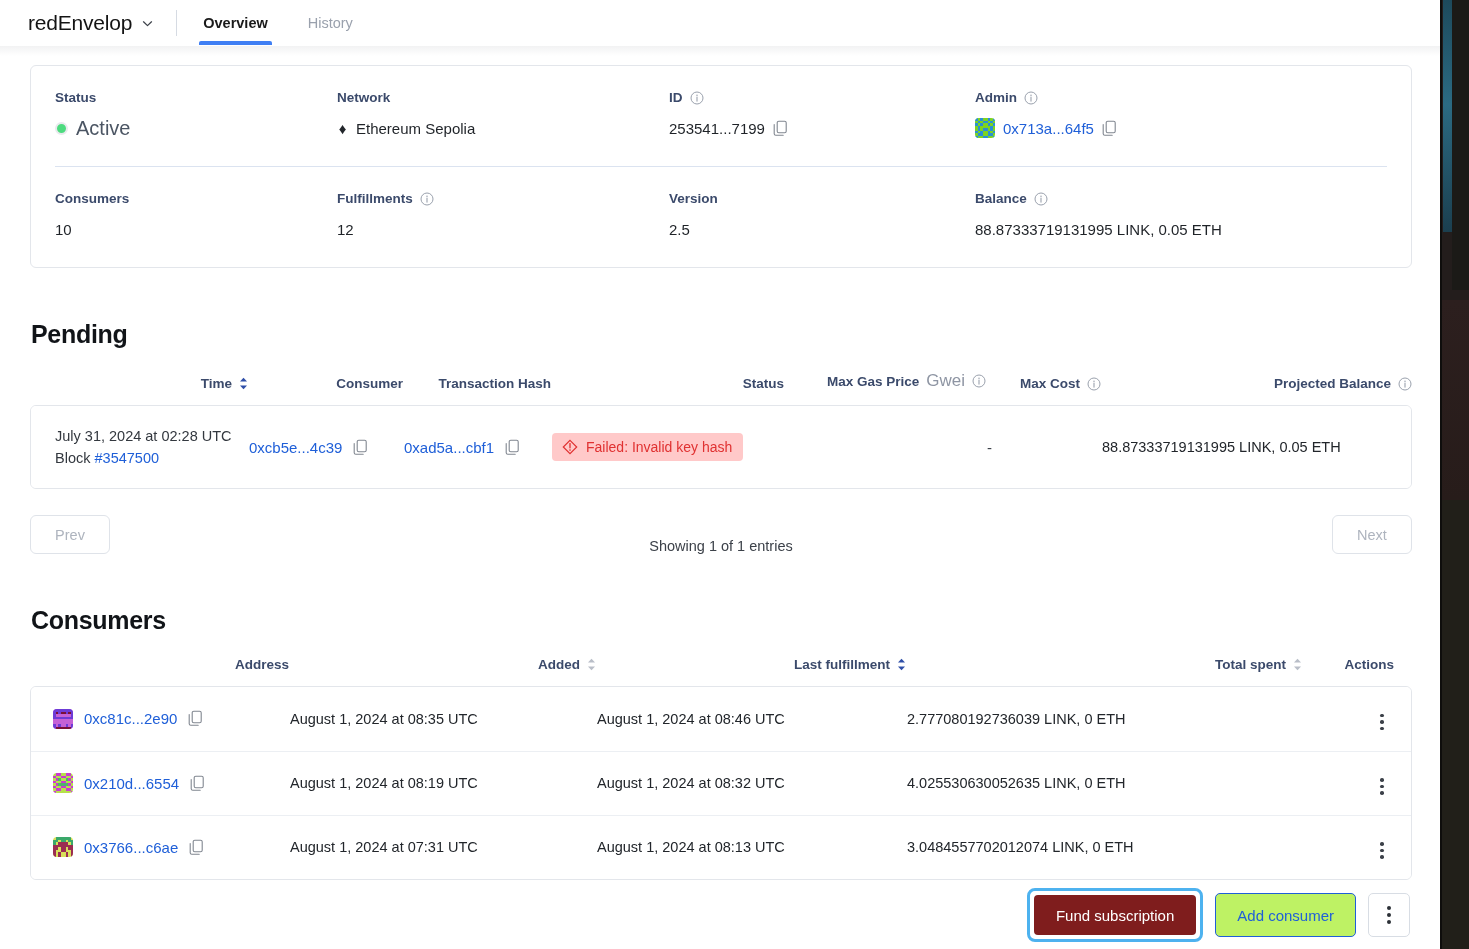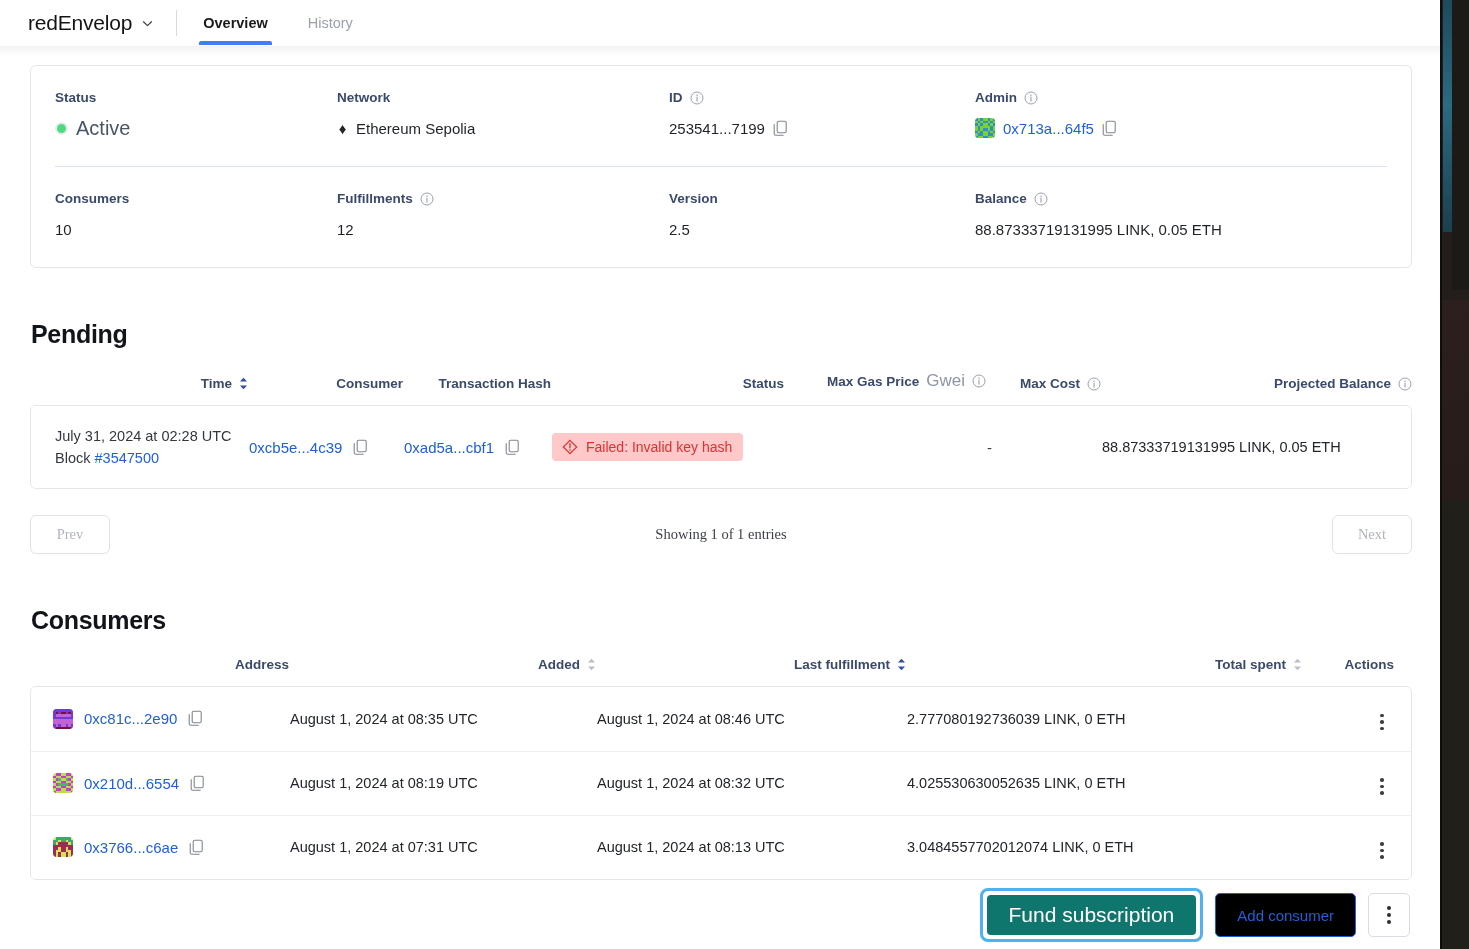--- a/index.html
+++ b/index.html
@@ -221,23 +221,22 @@
     padding: 6px 11px 6px 10px;
     font-size: 14px;
     white-space: nowrap;
   }
   .badge-failed svg { display:block; }
 
   .dash { color: #3c4149; font-size: 15px; }
 
   
   .pager {
-    display: flex; align-items: center; justify-content: space-between;
+    display: flex; align-items: flex-end; justify-content: space-between;
     margin: 26px 0 0 0;
-    font-family: Liberation Serif, serif;
   }
   .pg-btn {
     min-width: 80px; height: 39px;
     border: 1px solid #dfe3e9; border-radius: 6px;
     background: #fff; color: #aeb4be;
     font-size: 14.5px; font-family: inherit;
     cursor: default;
     display: flex; align-items: center; justify-content: center;
   }
   .pg-text { font-size: 14.5px; color: #3c4149; }
@@ -266,35 +265,35 @@
     z-index: 5;
   }
   .btn-primary-focus {
     padding: 4px;
     border: 3px solid #4db2ef;
     border-radius: 8px;
     background: #fff;
     display: inline-flex;
   }
   .btn-primary {
-    background: #0f766e;
+    background: #7f1d1d;
     color: #ffffff;
     border: none;
     border-radius: 4px;
-    font-size: 21px;
+    font-size: 15px;
     font-family: inherit;
     font-weight: 400;
     padding: 0 22px;
     height: 40px;
     cursor: pointer;
     white-space: nowrap;
     text-align: right;
   }
   .btn-secondary {
-    background: #000000;
+    background: #bef264;
     color: #1f5fd8;
     border: 1.5px solid #1f5fd8;
     border-radius: 5px;
     font-size: 15px;
     font-family: inherit;
     padding: 0 21px;
     height: 44px;
     cursor: pointer;
     white-space: nowrap;
   }

